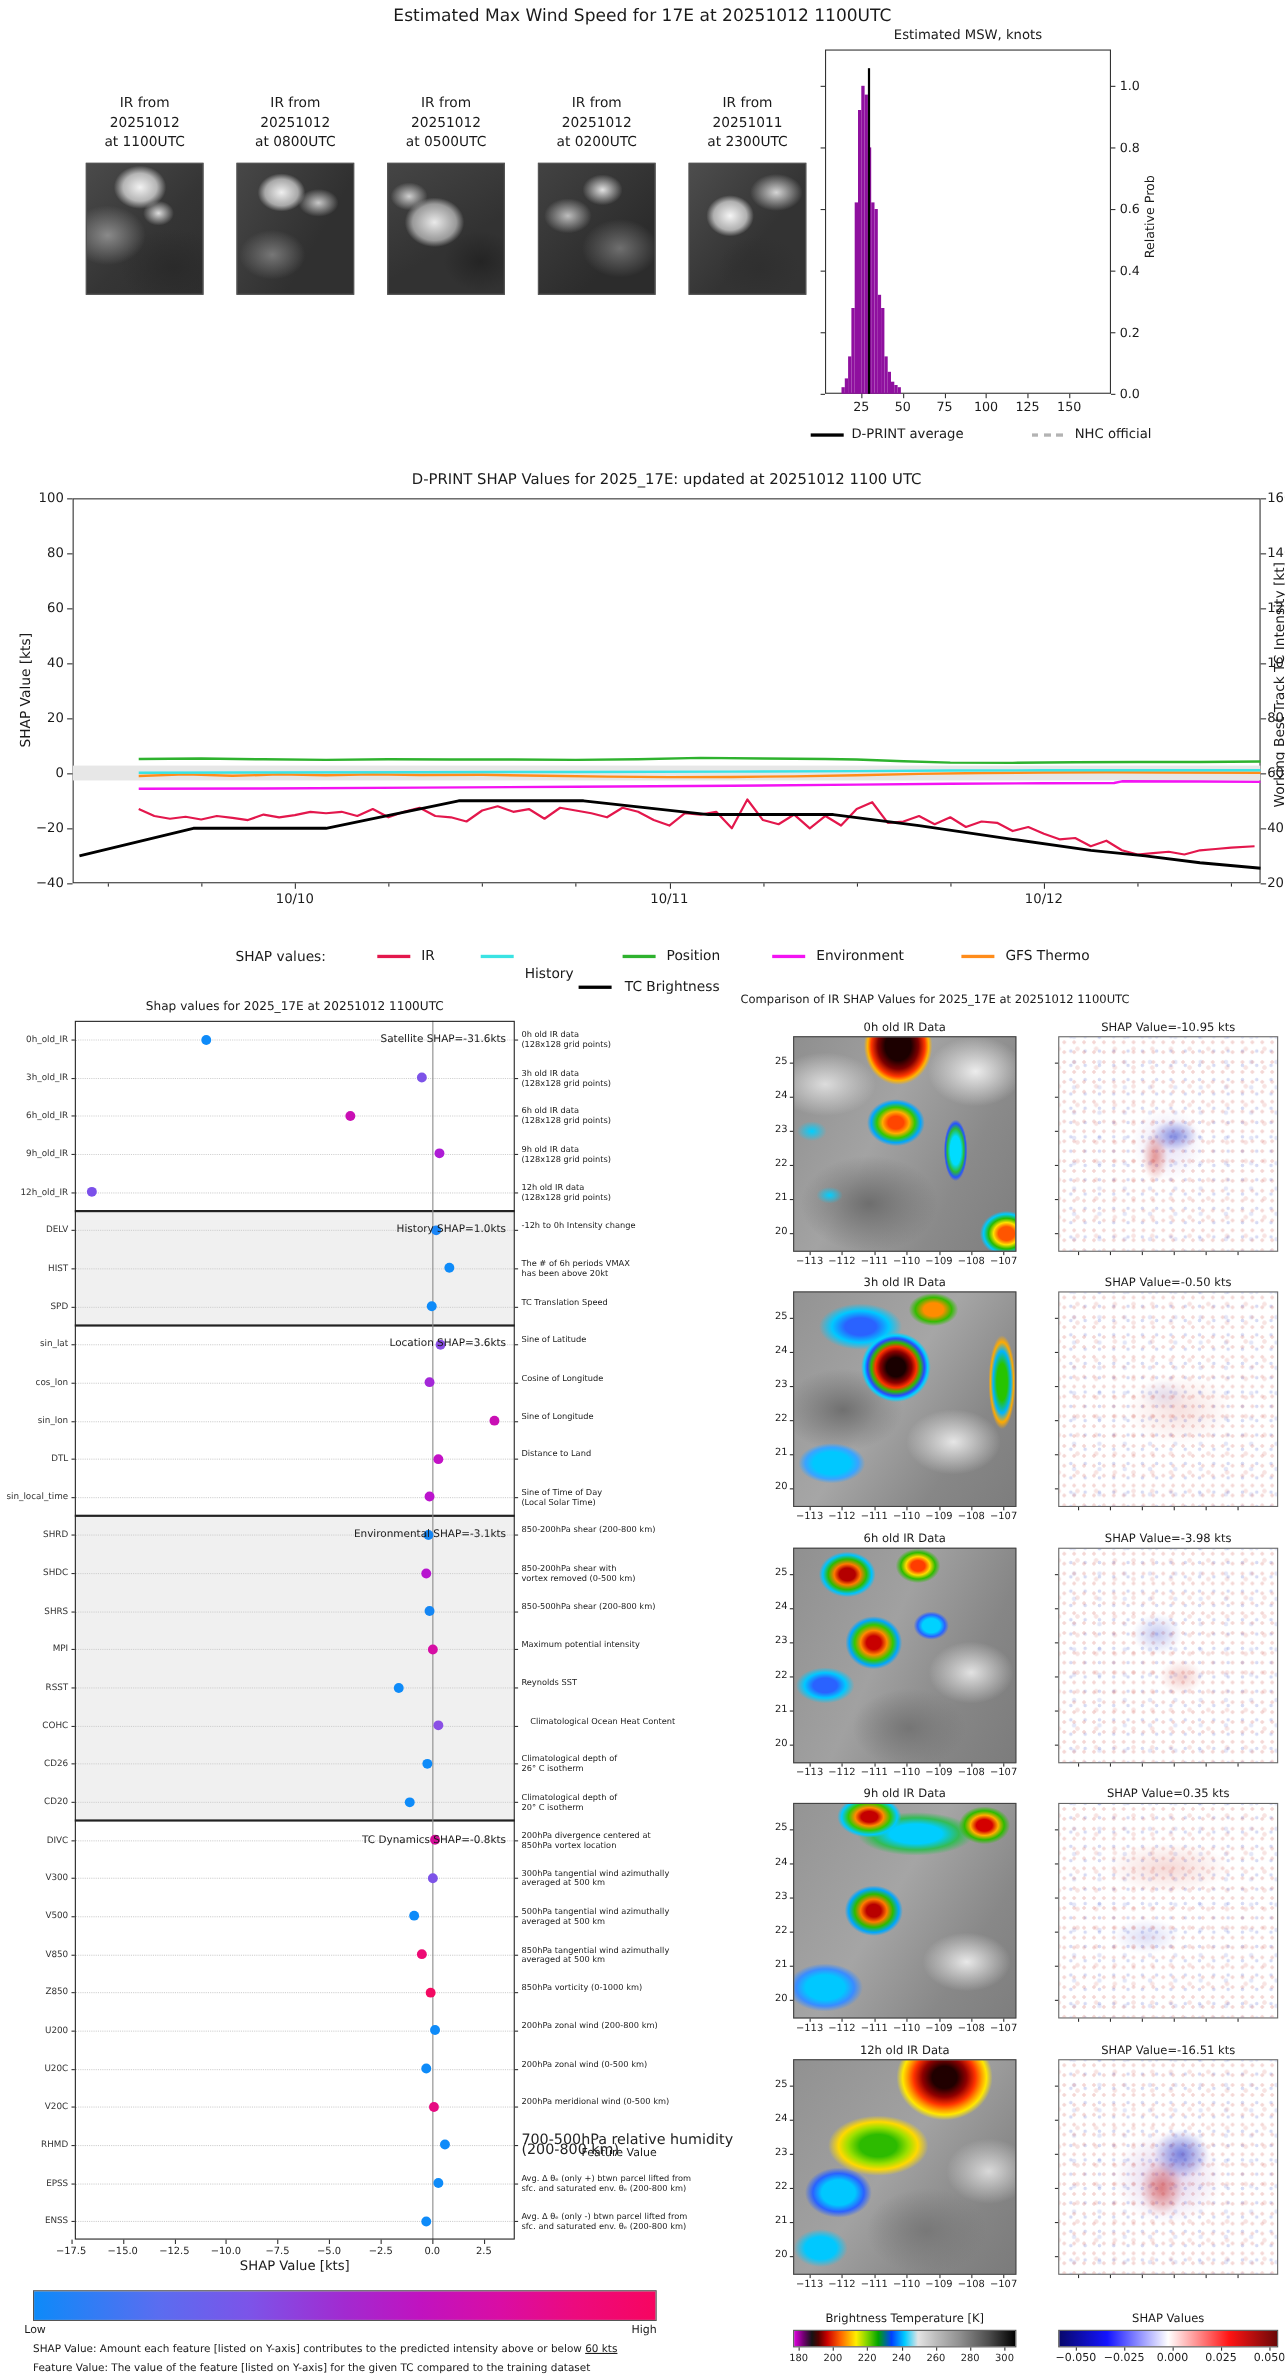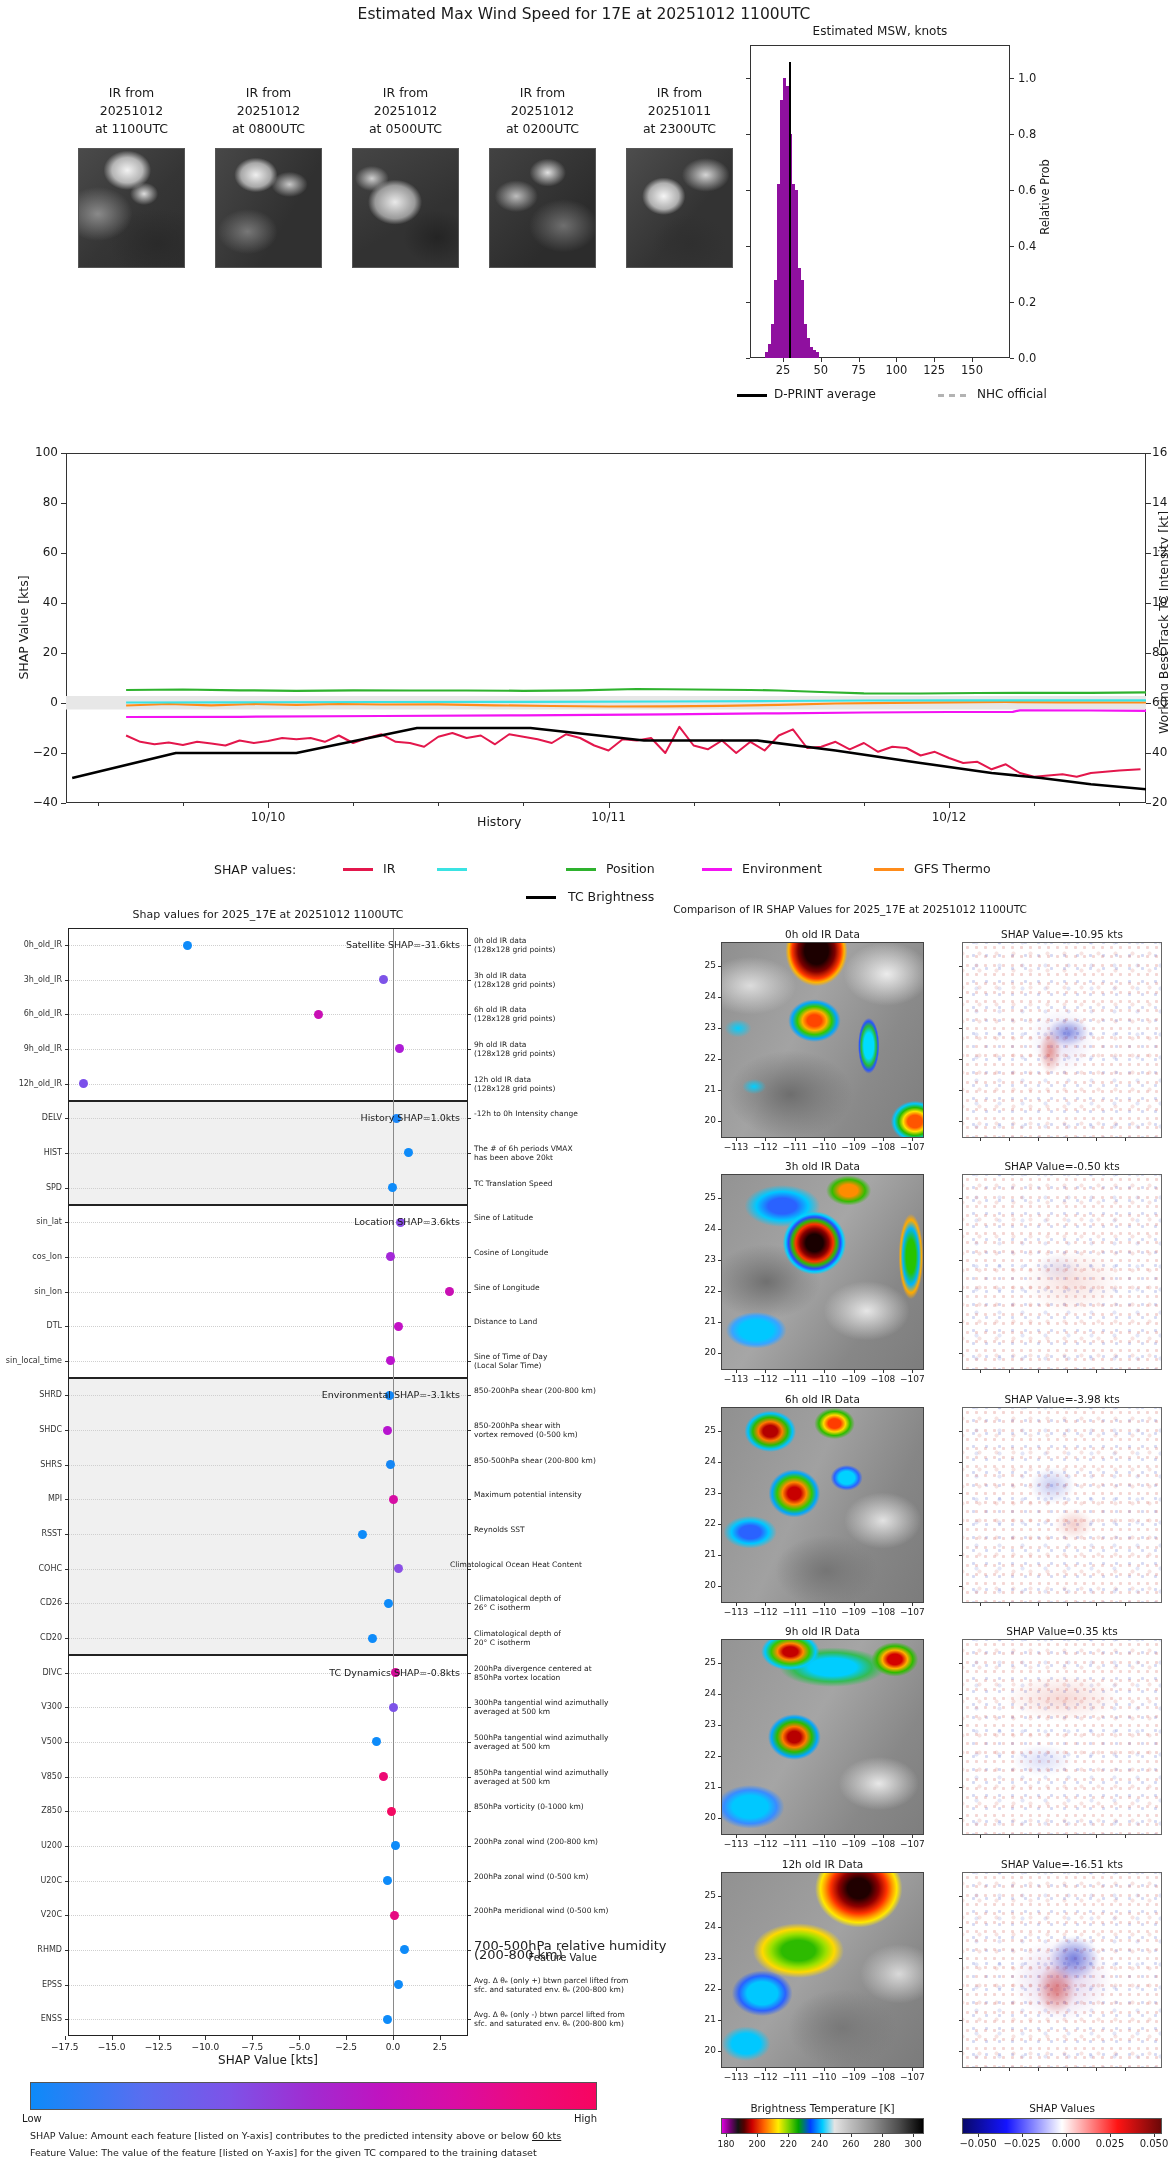--- a/index.html
+++ b/index.html
@@ -95,20 +95,21 @@
   <div class="abs ctr" style="left:0;top:5px;width:1168px;font-size:15.5px;">Estimated Max Wind Speed for 17E at 20251012 1100UTC</div>
 
   <div class="abs ctr" style="left:750px;top:24px;width:260px;font-size:12px;">Estimated MSW, knots</div>
   <div class="abs box" style="left:750px;top:45px;width:260px;height:313px;"></div>
   <div class="abs rot" style="left:985px;top:190px;width:120px;font-size:11.5px;text-align:center;">Relative Prob</div>
   <div class="abs" style="left:737px;top:394px;width:30px;height:2.5px;background:#000;"></div>
   <div class="abs" style="left:774px;top:387px;font-size:12px;">D-PRINT average</div>
   <div class="abs" style="left:938px;top:394px;width:32px;height:3px;background:repeating-linear-gradient(90deg,#b3b3b3 0 6px,transparent 6px 11px);"></div>
   <div class="abs" style="left:977px;top:387px;font-size:12px;">NHC official</div>
 
+  <div class="abs ctr" style="left:66px;top:428px;width:1080px;font-size:13.5px;">D-PRINT SHAP Values for 2025_17E: updated at 20251012 1100 UTC</div>
   <div class="abs box" style="left:66px;top:453px;width:1080px;height:350px;"></div>
   <div class="abs rot" style="left:-52px;top:620px;width:150px;font-size:12.5px;text-align:center;">SHAP Value [kts]</div>
   <div class="abs rot" style="left:1028px;top:615px;width:270px;font-size:12.5px;text-align:center;">Working Best Track TC Intensity [kt]</div>
   <div class="abs" style="left:214px;top:862px;font-size:12.5px;">SHAP values:</div>
 
   <div class="abs ctr" style="left:68px;top:908px;width:400px;font-size:11px;">Shap values for 2025_17E at 20251012 1100UTC</div>
   <div class="abs ctr" style="left:68px;top:2053px;width:400px;font-size:12px;">SHAP Value [kts]</div>
   <div class="abs rgt" style="left:397px;top:1952px;width:200px;font-size:10px;">Feature Value</div>
   <div class="abs cb-feature" style="left:30px;top:2082px;width:567px;height:28px;"></div>
   <div class="abs" style="left:22px;top:2113px;font-size:10px;">Low</div>
@@ -245,21 +246,21 @@
     <div class="abs tick" style="left: 863.875px; top: 803px; width: 1px; height: 3px;"></div>
     <div class="abs tick" style="left: 949px; top: 803px; width: 1px; height: 5px;"></div>
     <div class="abs tick" style="left: 1034.12px; top: 803px; width: 1px; height: 3px;"></div>
     <div class="abs tick" style="left: 1119.25px; top: 803px; width: 1px; height: 3px;"></div>
     <div class="abs ctr" style="left: 238px; top: 810px; width: 60px; font-size: 12px;">10/10</div>
     <div class="abs ctr" style="left: 578.5px; top: 810px; width: 60px; font-size: 12px;">10/11</div>
     <div class="abs ctr" style="left: 919px; top: 810px; width: 60px; font-size: 12px;">10/12</div>
     <div class="abs" style="left: 343px; top: 868px; width: 30px; height: 3px; background: rgb(227, 23, 76);"></div>
     <div class="abs" style="left: 383px; top: 861px; font-size: 12.5px;">IR</div>
     <div class="abs" style="left: 437px; top: 868px; width: 30px; height: 3px; background: rgb(58, 227, 227);"></div>
-    <div class="abs" style="left: 477px; top: 814px; font-size: 12.5px;">History</div>
+    <div class="abs" style="left: 477px; top: 877px; font-size: 12.5px;">History</div>
     <div class="abs" style="left: 566px; top: 868px; width: 30px; height: 3px; background: rgb(46, 178, 46);"></div>
     <div class="abs" style="left: 606px; top: 861px; font-size: 12.5px;">Position</div>
     <div class="abs" style="left: 702px; top: 868px; width: 30px; height: 3px; background: rgb(243, 19, 243);"></div>
     <div class="abs" style="left: 742px; top: 861px; font-size: 12.5px;">Environment</div>
     <div class="abs" style="left: 874px; top: 868px; width: 30px; height: 3px; background: rgb(255, 140, 26);"></div>
     <div class="abs" style="left: 914px; top: 861px; font-size: 12.5px;">GFS Thermo</div>
     <div class="abs" style="left: 526px; top: 896px; width: 30px; height: 3px; background: rgb(0, 0, 0);"></div>
     <div class="abs" style="left: 568px; top: 889px; font-size: 12.5px;">TC Brightness</div>
     <div class="abs" style="left: 68px; top: 1100.95px; width: 400px; height: 103.9px; background: rgb(240, 240, 240);"></div>
     <div class="abs" style="left: 68px; top: 1378.15px; width: 400px; height: 277.15px; background: rgb(240, 240, 240);"></div>
@@ -395,21 +396,21 @@
     <div class="abs pre" style="left: 474px; top: 1490.4px; width: 210px; font-size: 7.5px; line-height: 9px; color: rgb(34, 34, 34);">Maximum potential intensity</div>
     <div class="abs rgt" style="left: 0px; top: 1529.05px; width: 62px; font-size: 8px; color: rgb(51, 51, 51);">RSST</div>
     <div class="abs tick" style="left: 65px; top: 1534.05px; width: 3px; height: 1px;"></div>
     <div class="abs tick" style="left: 468px; top: 1534.05px; width: 3px; height: 1px;"></div>
     <div class="abs" style="left: 358.484px; top: 1529.55px; width: 9px; height: 9px; border-radius: 50%; background: rgb(14, 139, 249);"></div>
     <div class="abs pre" style="left: 474px; top: 1525.05px; width: 210px; font-size: 7.5px; line-height: 9px; color: rgb(34, 34, 34);">Reynolds SST</div>
     <div class="abs rgt" style="left: 0px; top: 1563.7px; width: 62px; font-size: 8px; color: rgb(51, 51, 51);">COHC</div>
     <div class="abs tick" style="left: 65px; top: 1568.7px; width: 3px; height: 1px;"></div>
     <div class="abs tick" style="left: 468px; top: 1568.7px; width: 3px; height: 1px;"></div>
     <div class="abs" style="left: 394.128px; top: 1564.2px; width: 9px; height: 9px; border-radius: 50%; background: rgb(138, 79, 229);"></div>
-    <div class="abs pre" style="left: 450px; top: 1559.7px; width: 210px; font-size: 7.5px; line-height: 9px; color: rgb(34, 34, 34);">Climatological Ocean Heat Content</div>
+    <div class="abs pre" style="left: 482px; top: 1559.7px; width: 210px; font-size: 7.5px; line-height: 9px; color: rgb(34, 34, 34);">Climatological Ocean Heat Content</div>
     <div class="abs rgt" style="left: 0px; top: 1598.35px; width: 62px; font-size: 8px; color: rgb(51, 51, 51);">CD26</div>
     <div class="abs tick" style="left: 65px; top: 1603.35px; width: 3px; height: 1px;"></div>
     <div class="abs tick" style="left: 468px; top: 1603.35px; width: 3px; height: 1px;"></div>
     <div class="abs" style="left: 383.81px; top: 1598.85px; width: 9px; height: 9px; border-radius: 50%; background: rgb(14, 139, 249);"></div>
     <div class="abs pre" style="left: 474px; top: 1594.35px; width: 210px; font-size: 7.5px; line-height: 9px; color: rgb(34, 34, 34);">Climatological depth of
 26° C isotherm</div>
     <div class="abs rgt" style="left: 0px; top: 1633px; width: 62px; font-size: 8px; color: rgb(51, 51, 51);">CD20</div>
     <div class="abs tick" style="left: 65px; top: 1638px; width: 3px; height: 1px;"></div>
     <div class="abs tick" style="left: 468px; top: 1638px; width: 3px; height: 1px;"></div>
     <div class="abs" style="left: 367.864px; top: 1633.5px; width: 9px; height: 9px; border-radius: 50%; background: rgb(14, 139, 249);"></div>

